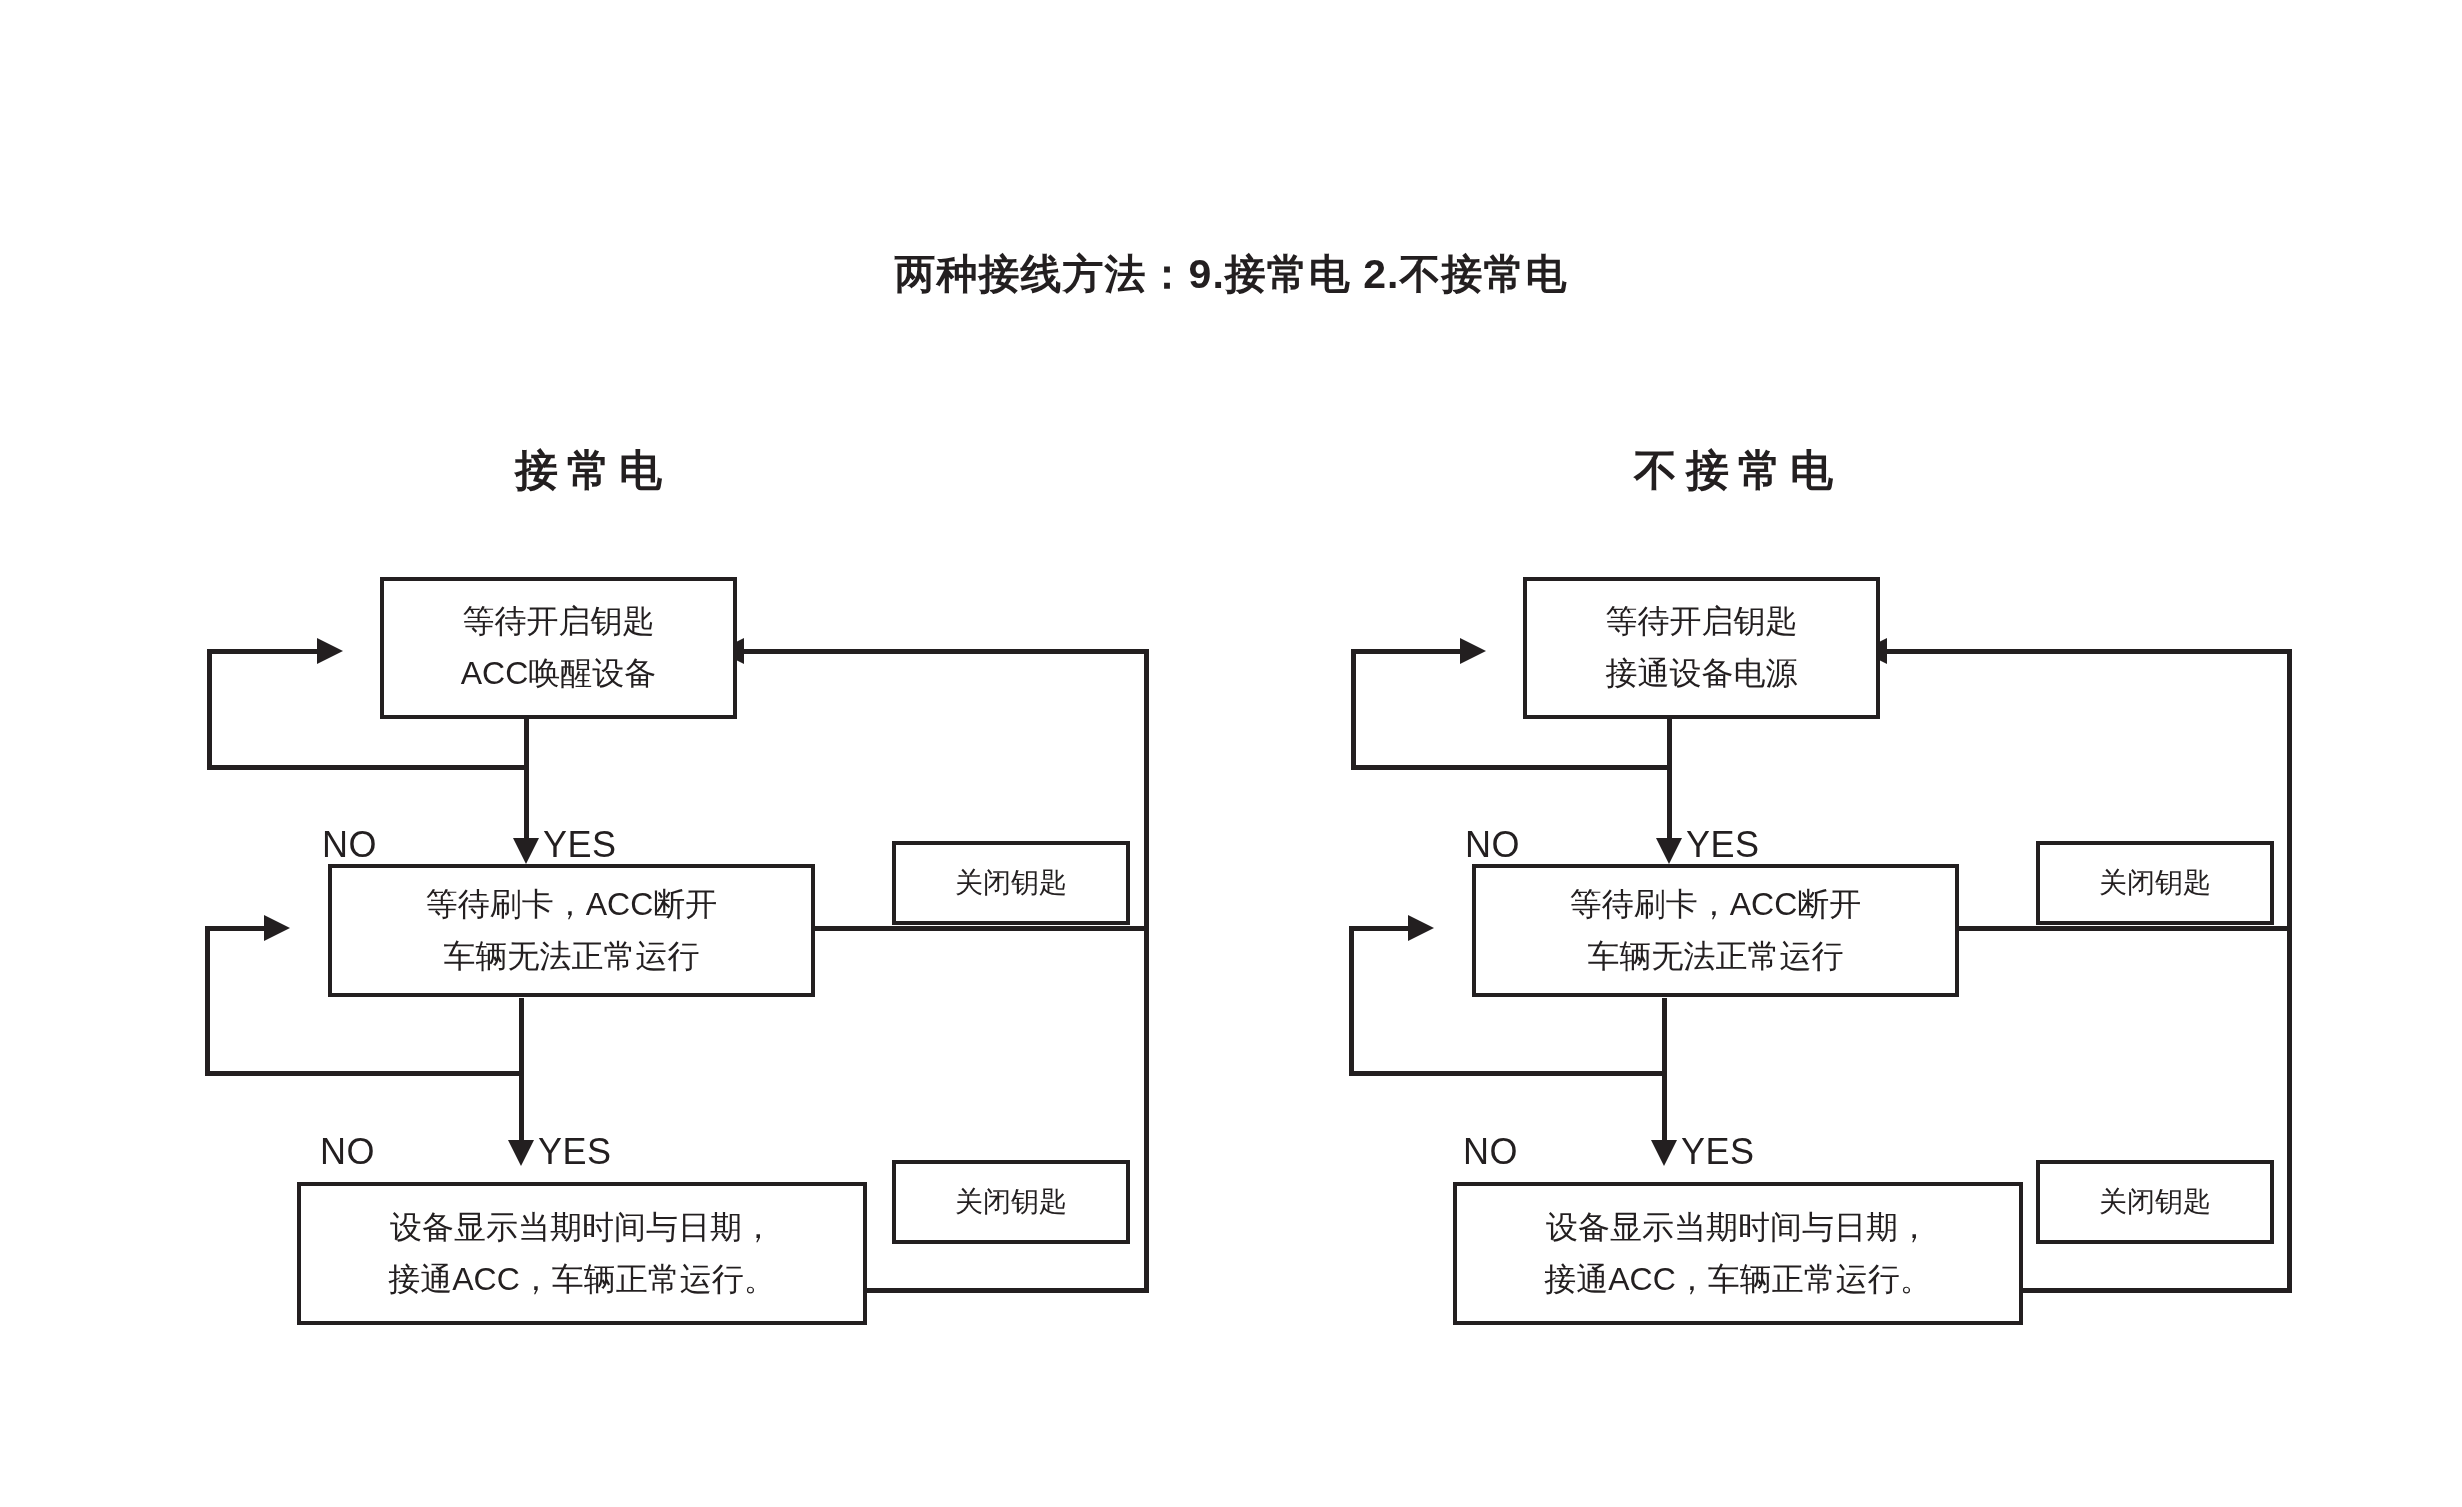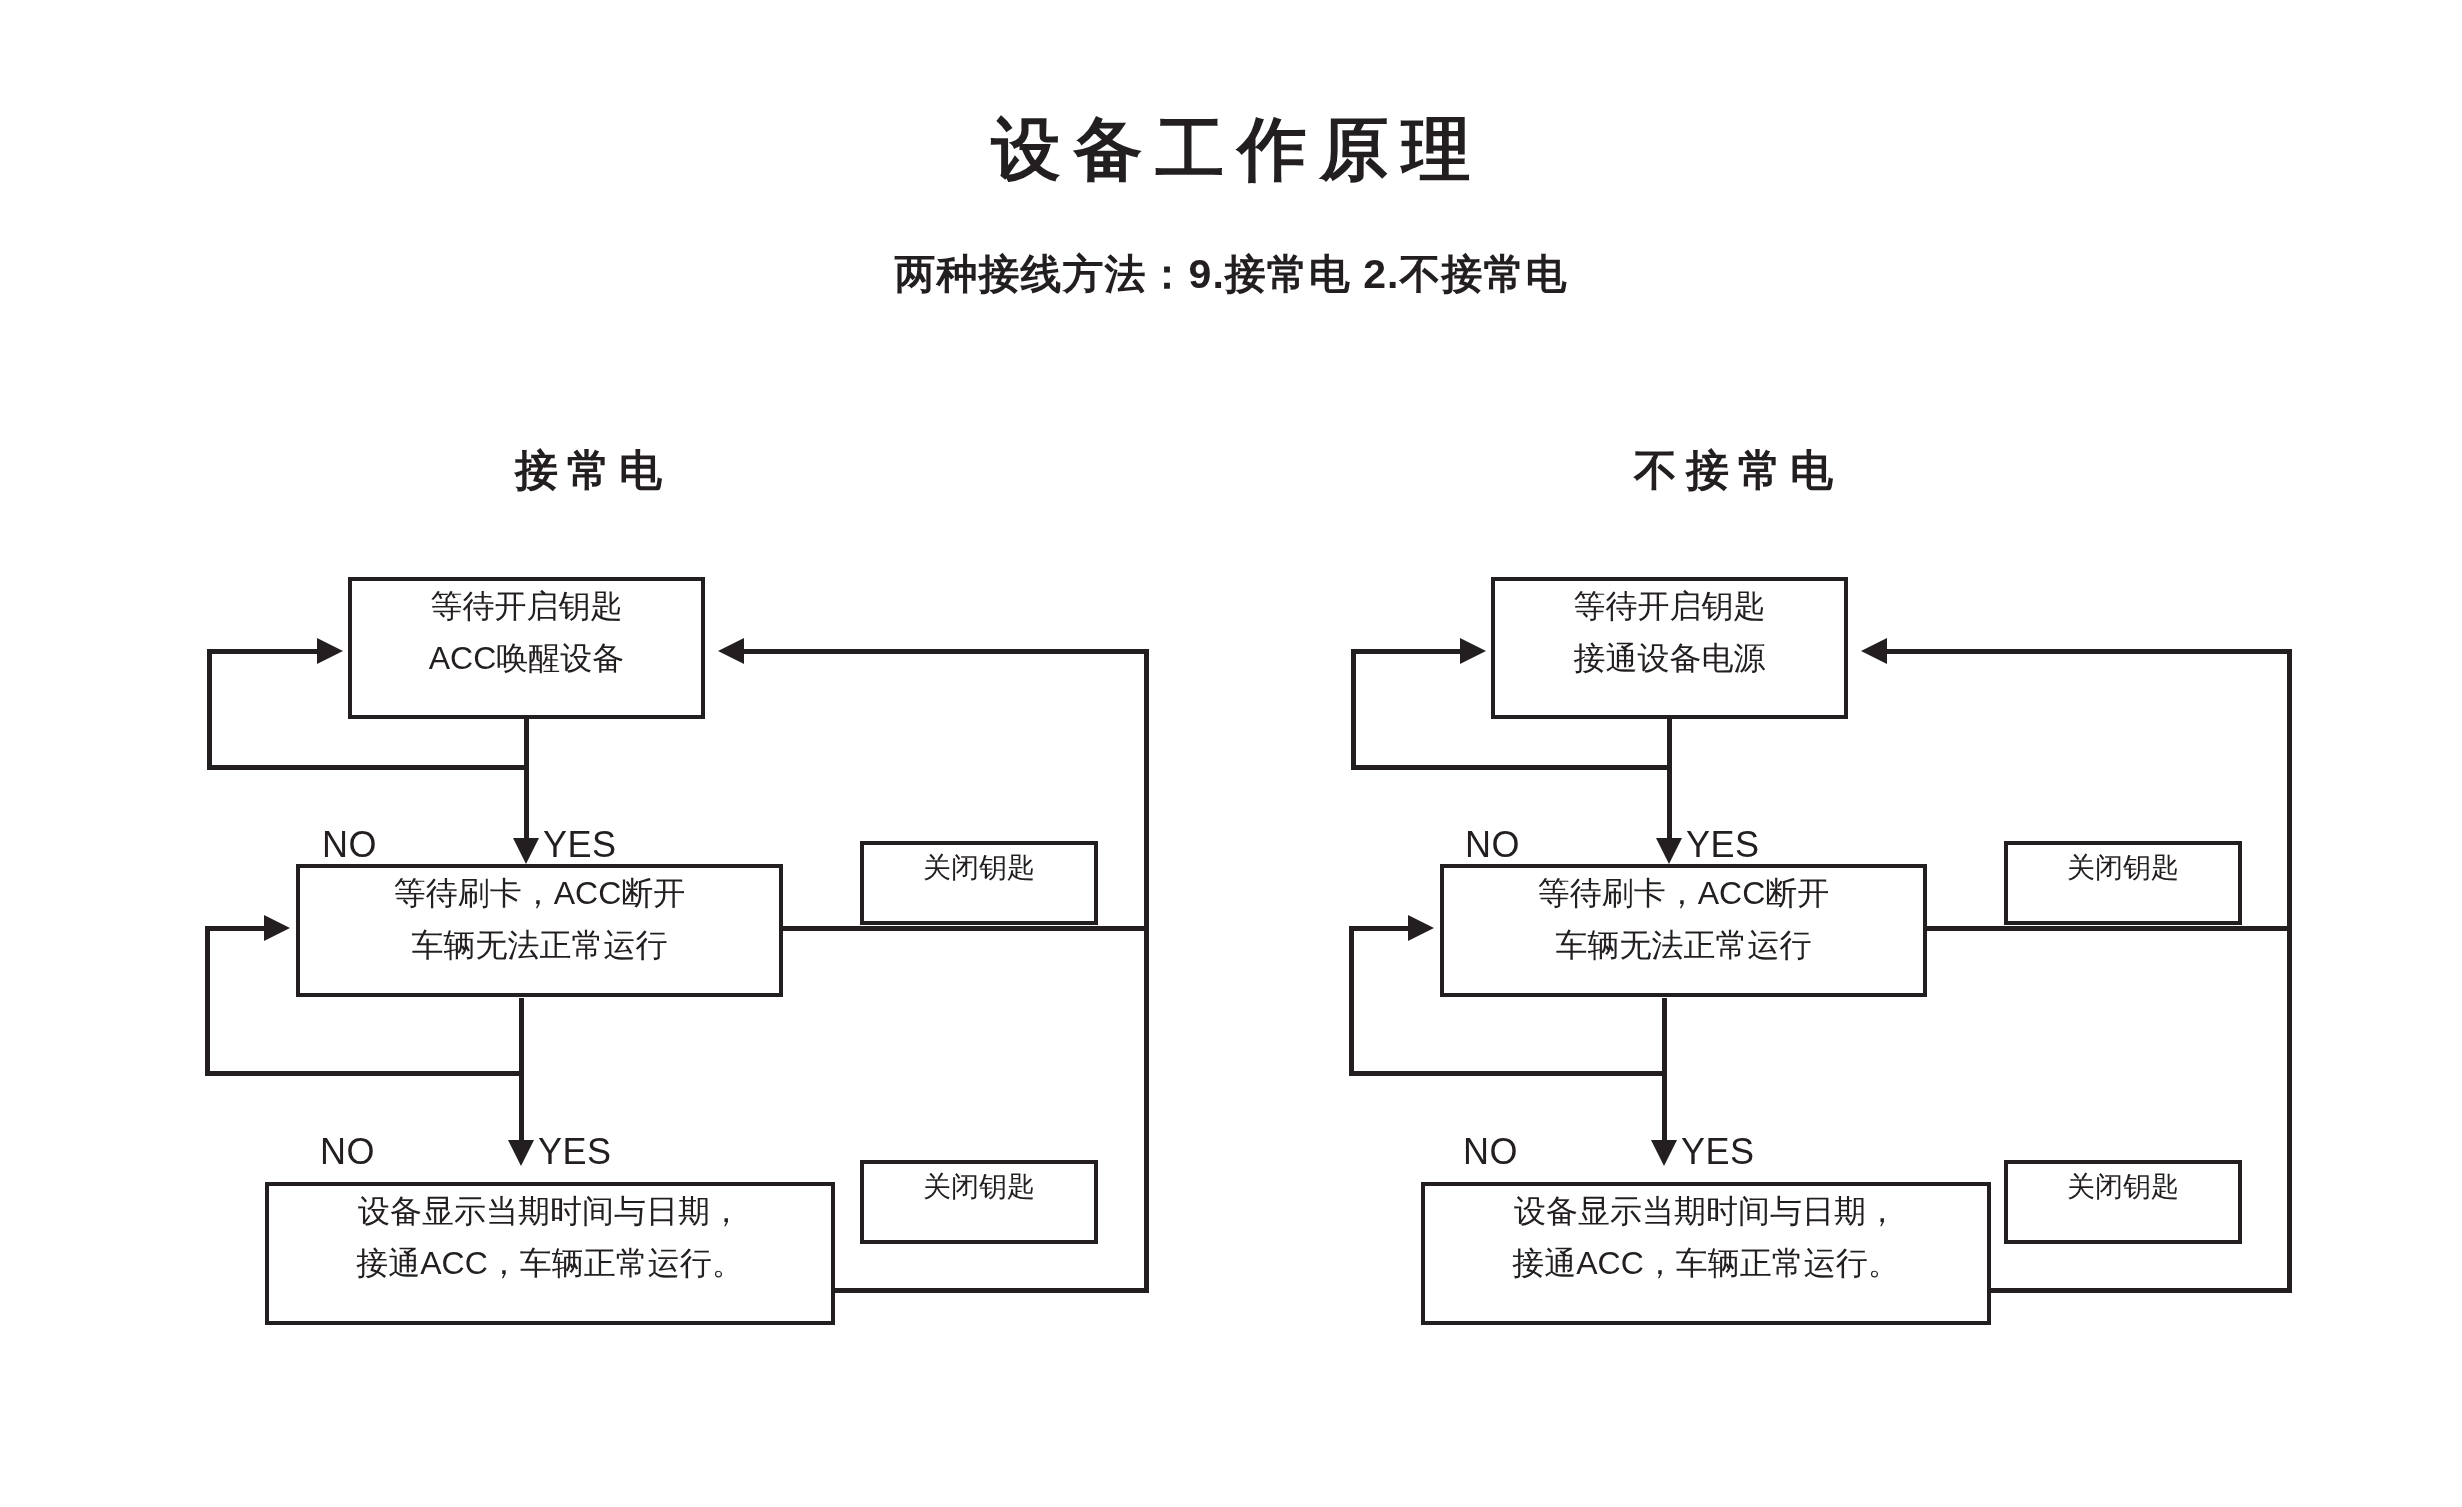--- a/index.html
+++ b/index.html
@@ -60,27 +60,28 @@
 
   
   .node {
     position: absolute;
     box-sizing: border-box;
     border: 4.5px solid #231f20;
     background: #ffffff;
     display: flex;
     flex-direction: column;
     align-items: center;
-    justify-content: flex-start;
+    justify-content: center;
     text-align: center;
     font-size: 32px;
     font-weight: 500;
     line-height: 1.62;
     color: #231f20;
     z-index: 3;
+    margin-left: 32px;
   }
   .node .ln { display: block; white-space: nowrap; }
   .node.small {
     border-width: 4px;
     font-size: 28px;
   }
 
   
   .h-line, .v-line {
     position: absolute;
@@ -122,21 +123,20 @@
     white-space: nowrap;
     z-index: 2;
     margin-top: 48px;
   }
 </style>
 </head>
 <body>
 
 <div id="page">
 
-  <div class="doc-title">设备工作原理</div>
 
   <div class="doc-subtitle">两种接线方法：9.接常电 2.不接常电</div>
 
   <div class="col-heading" id="heading-left">接常电</div>
 
   <div class="col-heading" id="heading-right">不接常电</div>
 
   <div class="node" id="L1" style="left:348px; top:577px; width:357px; height:142px;">
     <span class="ln">等待开启钥匙</span>
     <span class="ln">ACC唤醒设备</span>

